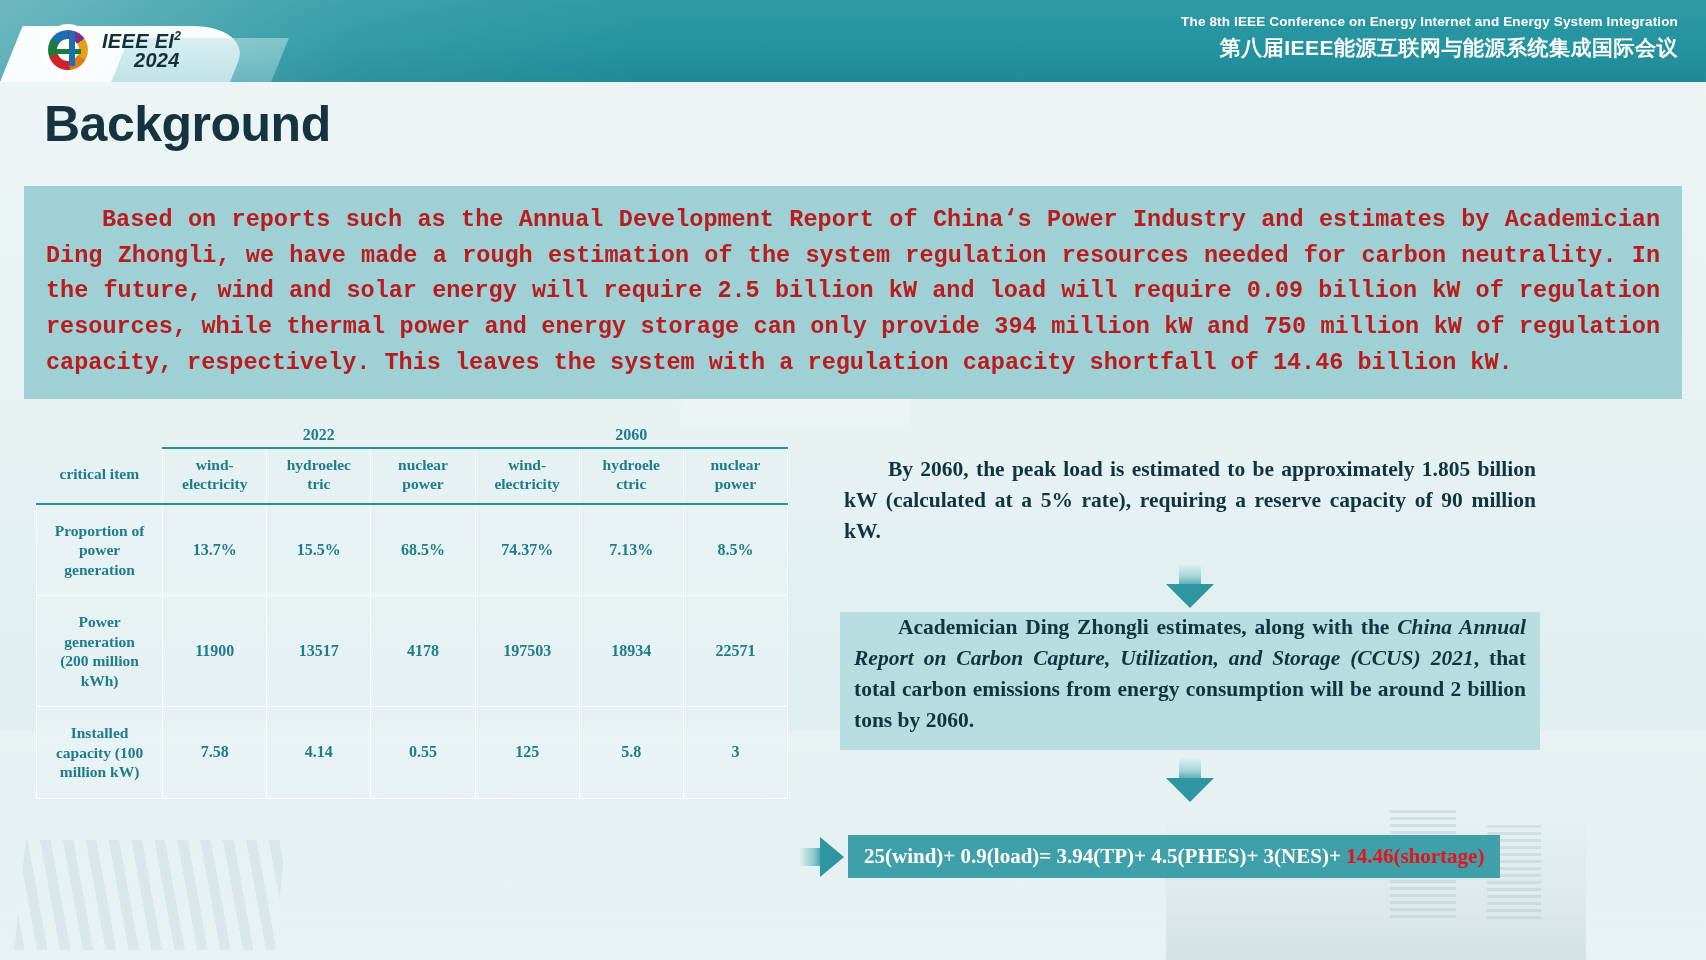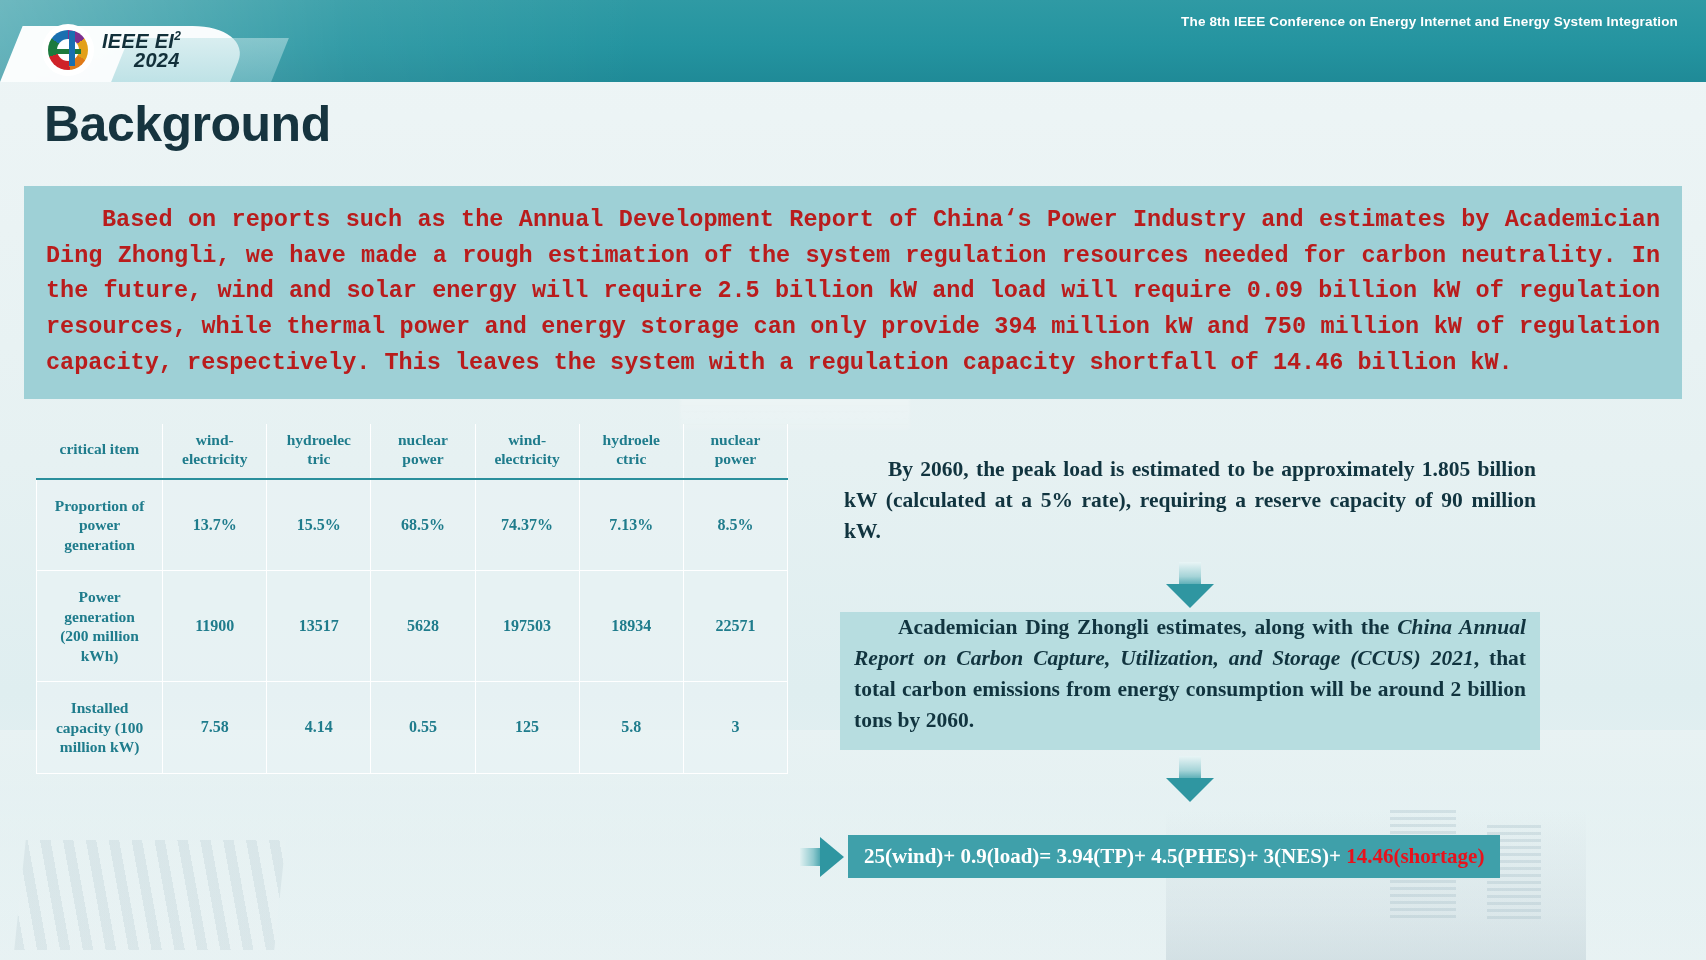--- a/index.html
+++ b/index.html
@@ -242,20 +242,21 @@
         <div class="dot"></div>
       </div>
       <div class="logo-text">
         <div class="l1"><span>IEEE EI</span><sup>2</sup></div>
         <div class="l2">2024</div>
       </div>
     </div>
 
     <div class="conf-text">
       <div class="conf-en">The 8th IEEE Conference on Energy Internet and Energy System Integration</div>
+      <div class="conf-cn">第八届IEEE能源互联网与能源系统集成国际会议</div>
     </div>
   </div>
 
   <div class="title">Background</div>
 
   <div class="para-box">
     <p>Based on reports such as the Annual Development Report of China‘s Power Industry and estimates by Academician Ding Zhongli, we have made a rough estimation of the system regulation resources needed for carbon neutrality. In the future, wind and solar energy will require 2.5 billion kW and load will require 0.09 billion kW of regulation resources, while thermal power and energy storage can only provide 394 million kW and 750 million kW of regulation capacity, respectively. This leaves the system with a regulation capacity shortfall of 14.46 billion kW.</p>
   </div>
 
   <div class="table-wrap">
@@ -263,20 +264,25 @@
       <colgroup>
         <col class="c0">
           <col class="cx">
           <col class="cx">
           <col class="cx">
           <col class="cx">
           <col class="cx">
           <col class="cx">
       </colgroup>
       <thead>
+        <tr class="yr-row">
+          <td></td>
+          <td class="yr" colspan="3">2022</td>
+          <td class="yr" colspan="3">2060</td>
+        </tr>
         <tr class="hdr-row">
           <td class="crit">
             <span>critical item</span>
           </td>
           <td>
             <span>wind-</span><br>
             <span>electricity</span>
           </td>
           <td>
             <span>hydroelec</span><br>
@@ -316,21 +322,21 @@
         </tr>
         <tr>
           <td class="rowlab">
             <span>Power</span><br>
             <span>generation</span><br>
             <span>(200 million</span><br>
             <span>kWh)</span>
           </td>
           <td>11900</td>
           <td>13517</td>
-          <td>5628</td>
+          <td>4178</td>
           <td>197503</td>
           <td>18934</td>
           <td>22571</td>
         </tr>
         <tr>
           <td class="rowlab">
             <span>Installed</span><br>
             <span>capacity (100</span><br>
             <span>million kW)</span>
           </td>

